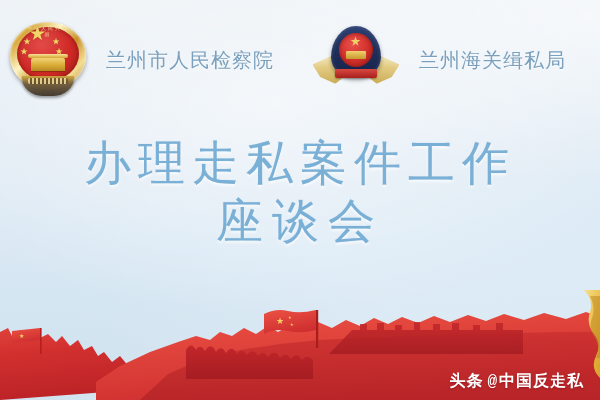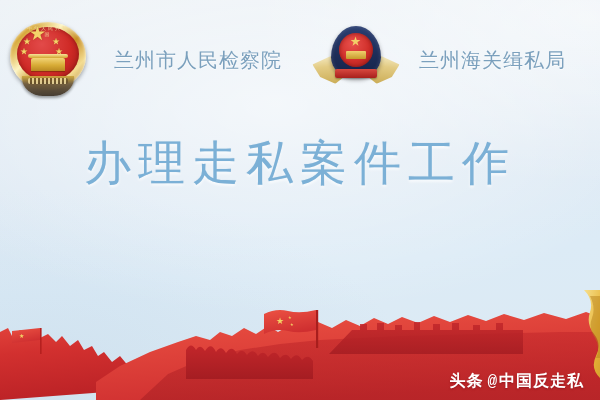--- a/index.html
+++ b/index.html
@@ -46,21 +46,21 @@
   .org-right { left: 313px; top: 8px; }
 
   .org-name {
     font-family: "Liberation Serif", "DejaVu Serif", serif;
     font-size: 20px;
     letter-spacing: 1px;
     color: #7c9fbb;
     white-space: nowrap;
     text-shadow: 0 1px 1px rgba(255,255,255,0.75);
   }
-  .org-left .org-name  { margin-left: 26px; color: #7ba0bd; }
+  .org-left .org-name  { margin-left: 18px; color: #7ba0bd; }
   .org-right .org-name { margin-left: 20px; color: #7ba0bd; }
 
   
   .emblem-proc {
     position: relative;
     width: 80px;
     height: 84px;
     flex: 0 0 80px;
   }
   .emblem-proc .ring {
@@ -304,20 +304,21 @@
           <span class="cgate"></span>
         </div>
         <div class="ribbon"></div>
       </div>
       <div class="org-name">兰州海关缉私局</div>
     </div>
   </div>
 
   <div class="title-wrap">
     <div class="title-line l1">办理走私案件工作</div>
+    <div class="title-line l2">座谈会</div>
   </div>
 
   <div class="red-zone">
     <svg width="600" height="110" viewBox="0 0 600 110" xmlns="http://www.w3.org/2000/svg">
       <defs>
         <linearGradient id="redMain" x1="0" y1="0" x2="0.25" y2="1">
           <stop offset="0%" stop-color="#e0413a"></stop>
           <stop offset="35%" stop-color="#d2302f"></stop>
           <stop offset="100%" stop-color="#bb2226"></stop>
         </linearGradient>

